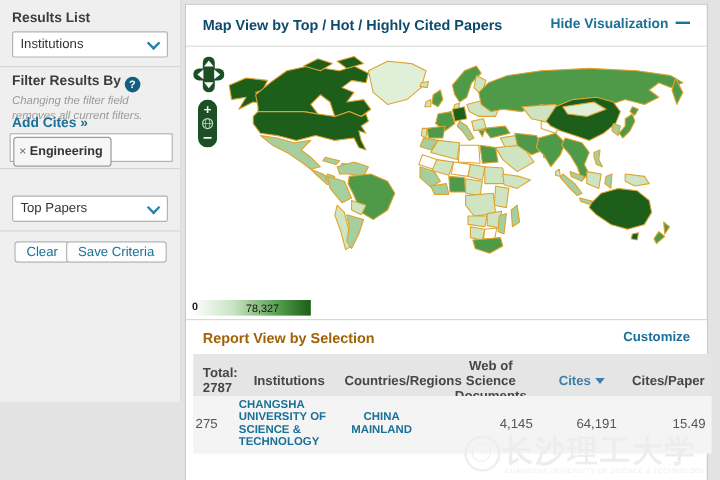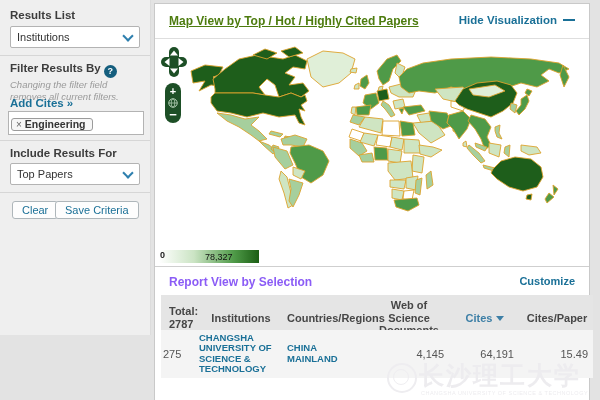--- a/index.html
+++ b/index.html
@@ -16,70 +16,70 @@
   .select .chev{position:absolute;right:7px;top:5px;width:6px;height:6px;
                 border-right:2px solid #2e7fae;border-bottom:2px solid #2e7fae;transform:rotate(45deg);}
   .divider{position:absolute;left:0;width:150px;border-top:1px solid #d6d6d6;}
   .help-badge{display:inline-block;width:13px;height:13px;border-radius:50%;background:#155e7e;
               color:#fff;font-size:9px;font-weight:bold;text-align:center;line-height:13px;
               vertical-align:-2px;margin-left:3px;}
   .note{font-size:9.5px;font-style:italic;color:#9a9a9a;line-height:1.25;}
   .link{color:#1a7097;font-weight:bold;font-size:11.5px;text-decoration:none;cursor:pointer;}
   .filter-box{background:#fff;border:1px solid #b3b3b3;padding:2px;height:18px;}
   .chip{display:inline-block;border:1px solid #9b9b9b;border-radius:3px;background:#f6f6f6;
-        font-size:10.5px;font-weight:bold;color:#333;padding:0 6px 0 4px;line-height:11px;cursor:pointer;}
+        font-size:10.5px;font-weight:bold;color:#333;padding:0 6px 0 4px;line-height:22px;cursor:pointer;}
   .chip .x{color:#666;font-weight:normal;margin-right:3px;font-size:10px;}
   .btn{display:inline-block;background:#fdfdfd;border:1px solid #aeb6ba;border-radius:3px;
        color:#1a7097;font-size:11px;padding:2px 9px;cursor:pointer;}
 
   
   .panel{position:absolute;left:154px;top:3px;width:434px;height:397px;background:#fff;
          border:1px solid #c9c9c9;border-bottom:none;}
   .panel-header{position:absolute;left:0;top:0;width:100%;height:34px;border-bottom:1px solid #dedede;}
-  .panel-title{position:absolute;left:14px;top:10px;font-size:12px;font-weight:bold;color:#4d7c0f;text-decoration:underline;}
+  .panel-title{position:absolute;left:14px;top:10px;font-size:12px;font-weight:bold;color:#0c4a6e;}
   .hide-link{position:absolute;right:14px;top:10px;font-size:11.5px;}
   .hide-link .dash{display:inline-block;width:12px;height:0;border-top:2px solid #1a7097;
                    vertical-align:3px;margin-left:6px;}
 
   .map-area{position:absolute;left:0;top:35px;width:434px;height:228px;overflow:hidden;}
   #worldmap{position:absolute;left:0;top:4px;}
 
   .pan-ctl{position:absolute;left:6px;top:8px;cursor:pointer;}
   .zoom-ctl{position:absolute;left:10px;top:44px;cursor:pointer;}
 
   .legend{position:absolute;left:4px;top:208px;width:110px;height:16px;}
   .legend .bar{position:absolute;left:0;top:3px;width:100px;height:13px;
                background:linear-gradient(to right,#ffffff,#cbe4c4 35%,#4f9a48 75%,#1b5e14);}
   .legend .min{position:absolute;left:1px;top:3px;font-size:9px;color:#222;font-weight:bold;}
   .legend .max{position:absolute;left:46px;top:5px;font-size:9px;color:#111;}
 
   .report-divider{position:absolute;left:0;top:262px;width:100%;border-top:1px solid #cfcfcf;}
   .report-header{position:absolute;left:0;top:263px;width:100%;height:28px;background:#fff;}
-  .report-title{position:absolute;left:14px;top:8px;font-size:12px;font-weight:bold;color:#8b5cf6;}
+  .report-title{position:absolute;left:14px;top:8px;font-size:12px;font-weight:bold;color:#a16207;}
   .customize{position:absolute;right:14px;top:8px;font-size:11px;}
 
   .grid{position:absolute;left:6px;width:432px;display:grid;
         grid-template-columns:36px 88px 84px 80px 72px 72px;}
   .thead{top:291px;background:#e5e5e5;min-height:30px;}
   .th{font-size:11px;font-weight:bold;color:#464646;text-align:center;align-self:center;
       padding:4px 2px;line-height:1.15;}
   .th.first{text-align:left;padding-left:8px;}
   .th .sort-tri{display:inline-block;width:0;height:0;border-left:4px solid transparent;
                 border-right:4px solid transparent;border-top:5px solid #3d7fa6;margin-left:4px;
                 vertical-align:1px;}
   .th.cites{color:#3d7fa6;cursor:pointer;}
   .trow{top:326px;background:#f4f4f4;min-height:40px;}
   .td{font-size:11px;color:#555;align-self:center;padding:3px 2px;}
   .td.num{text-align:right;}
   .td.count{padding-right:8px;}
   .td.inst{font-size:9.5px;font-weight:bold;line-height:1.1;}
   .td.inst a,.td.ctry a{color:#1a7097;text-decoration:none;cursor:pointer;}
   .td.inst .w{display:block;width:80px;}
   .td.ctry{font-size:9.5px;font-weight:bold;line-height:1.1;}
-  .td.ctry .w{display:block;width:62px;}
+  .td.ctry .w{display:block;width:62px;text-align:center;}
   .td.docs{padding-right:5px;}
   .td.cites{padding-right:7px;}
   .td.cpp{padding-right:5px;}
 
   .watermark{position:absolute;left:232px;top:355px;width:200px;color:#edecef;pointer-events:none;}
   .wm-circle{position:absolute;left:0;top:4px;width:26px;height:26px;border:2px solid #eeedf0;
              border-radius:50%;}
   .wm-circle:before{content:"";position:absolute;left:4px;top:4px;width:14px;height:14px;
              border:1px solid #efeef1;border-radius:50%;}
   .wm-cn{position:absolute;left:32px;top:0;font-size:25px;font-weight:bold;letter-spacing:2px;
@@ -107,21 +107,20 @@
     <div style="position:absolute;left:10px;top:79px;width:128px" class="note">Changing the filter field removes all current filters.</div>
     <a class="link" style="position:absolute;left:10px;top:97px">Add Cites »</a>
     <div style="position:absolute;left:8px;top:111px;width:130px" class="filter-box">
       <span class="chip">
         <span class="x">×</span><span>Engineering</span>
       </span>
     </div>
 
     <div class="divider" style="top:140px"></div>
 
-    <div style="position:absolute;left:10px;top:147px" class="sec-label">Include Results For</div>
     <div style="position:absolute;left:10px;top:163px;width:122px" class="select">
       <span>Top Papers</span>
       <span class="chev"></span>
     </div>
 
     <div class="divider" style="top:192px"></div>
 
     <span class="btn" style="position:absolute;left:12px;top:201px">Clear</span>
     <span class="btn" style="position:absolute;left:55px;top:201px">Save Criteria</span>
   </aside>

